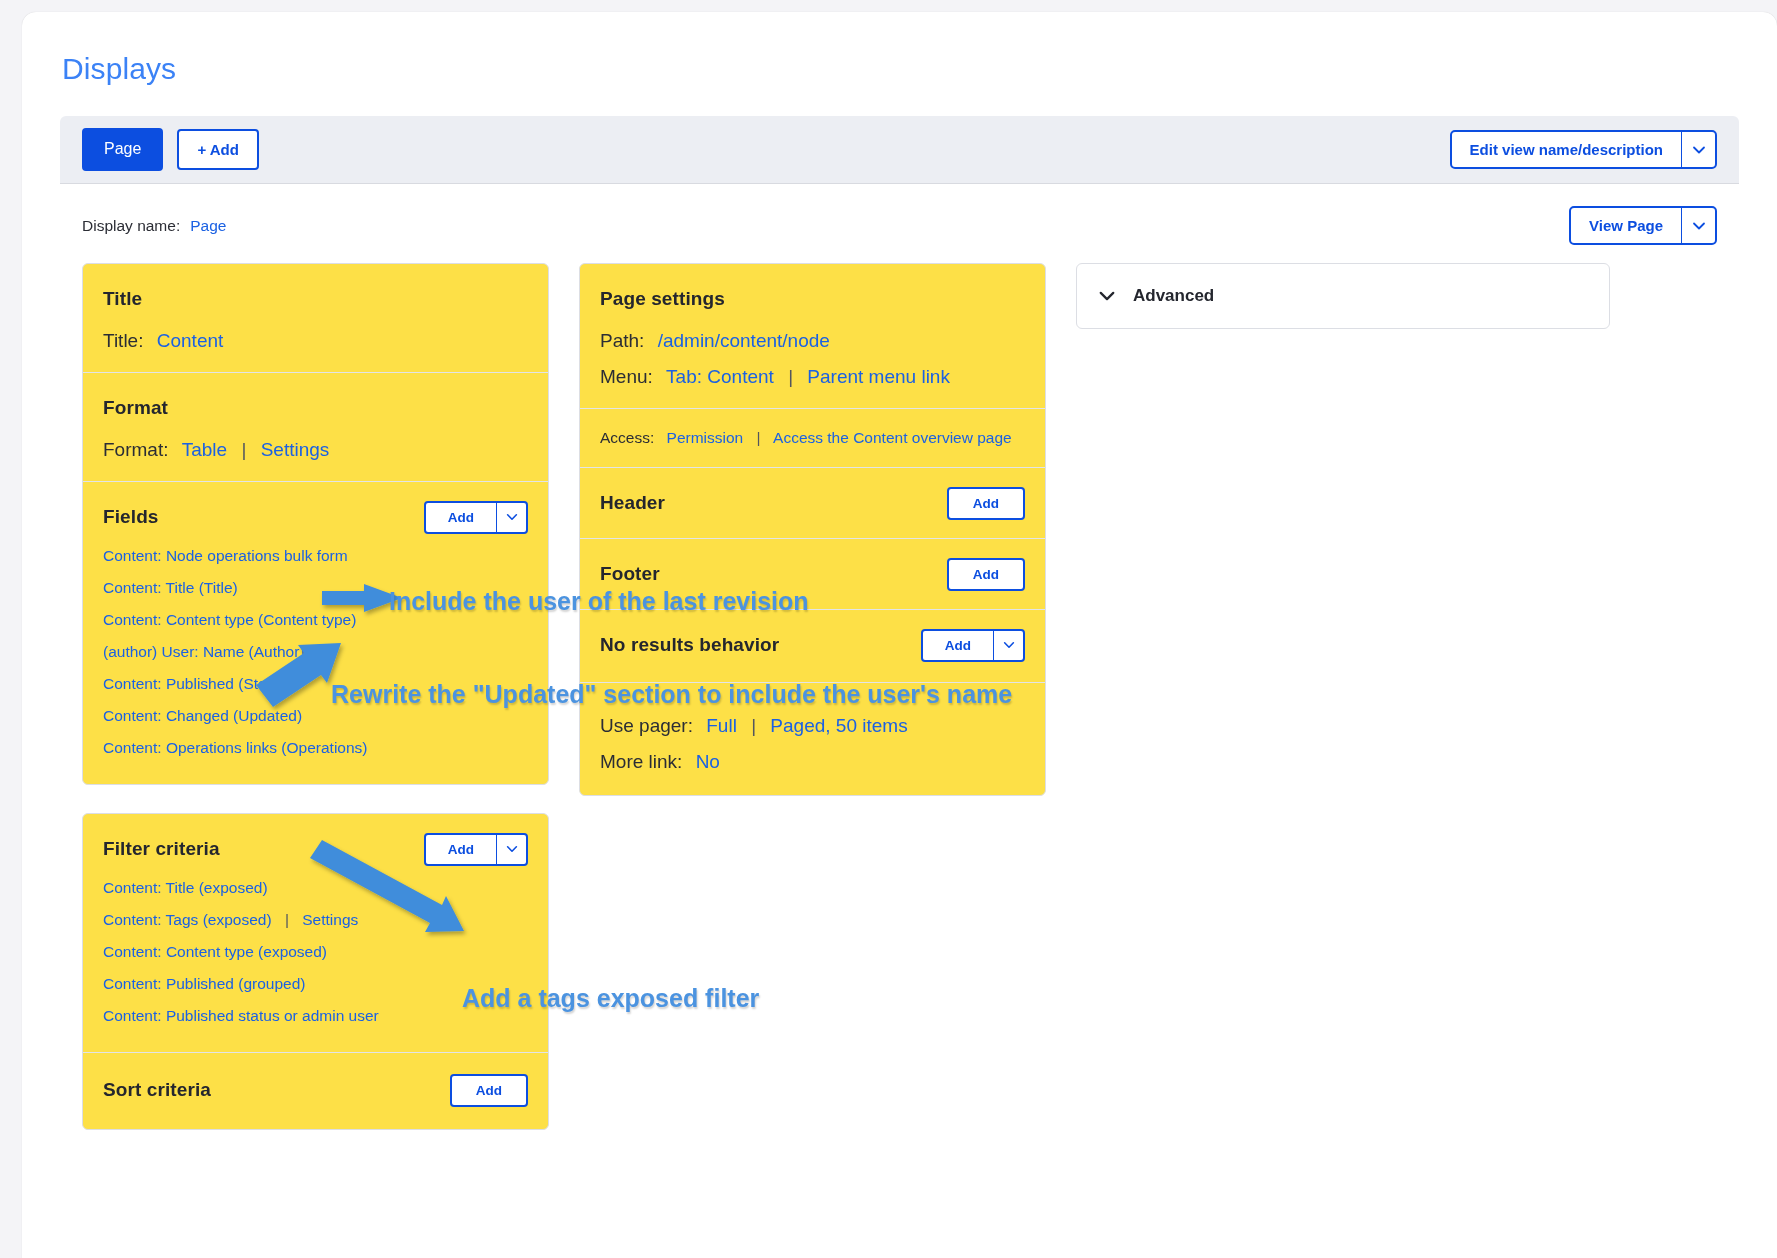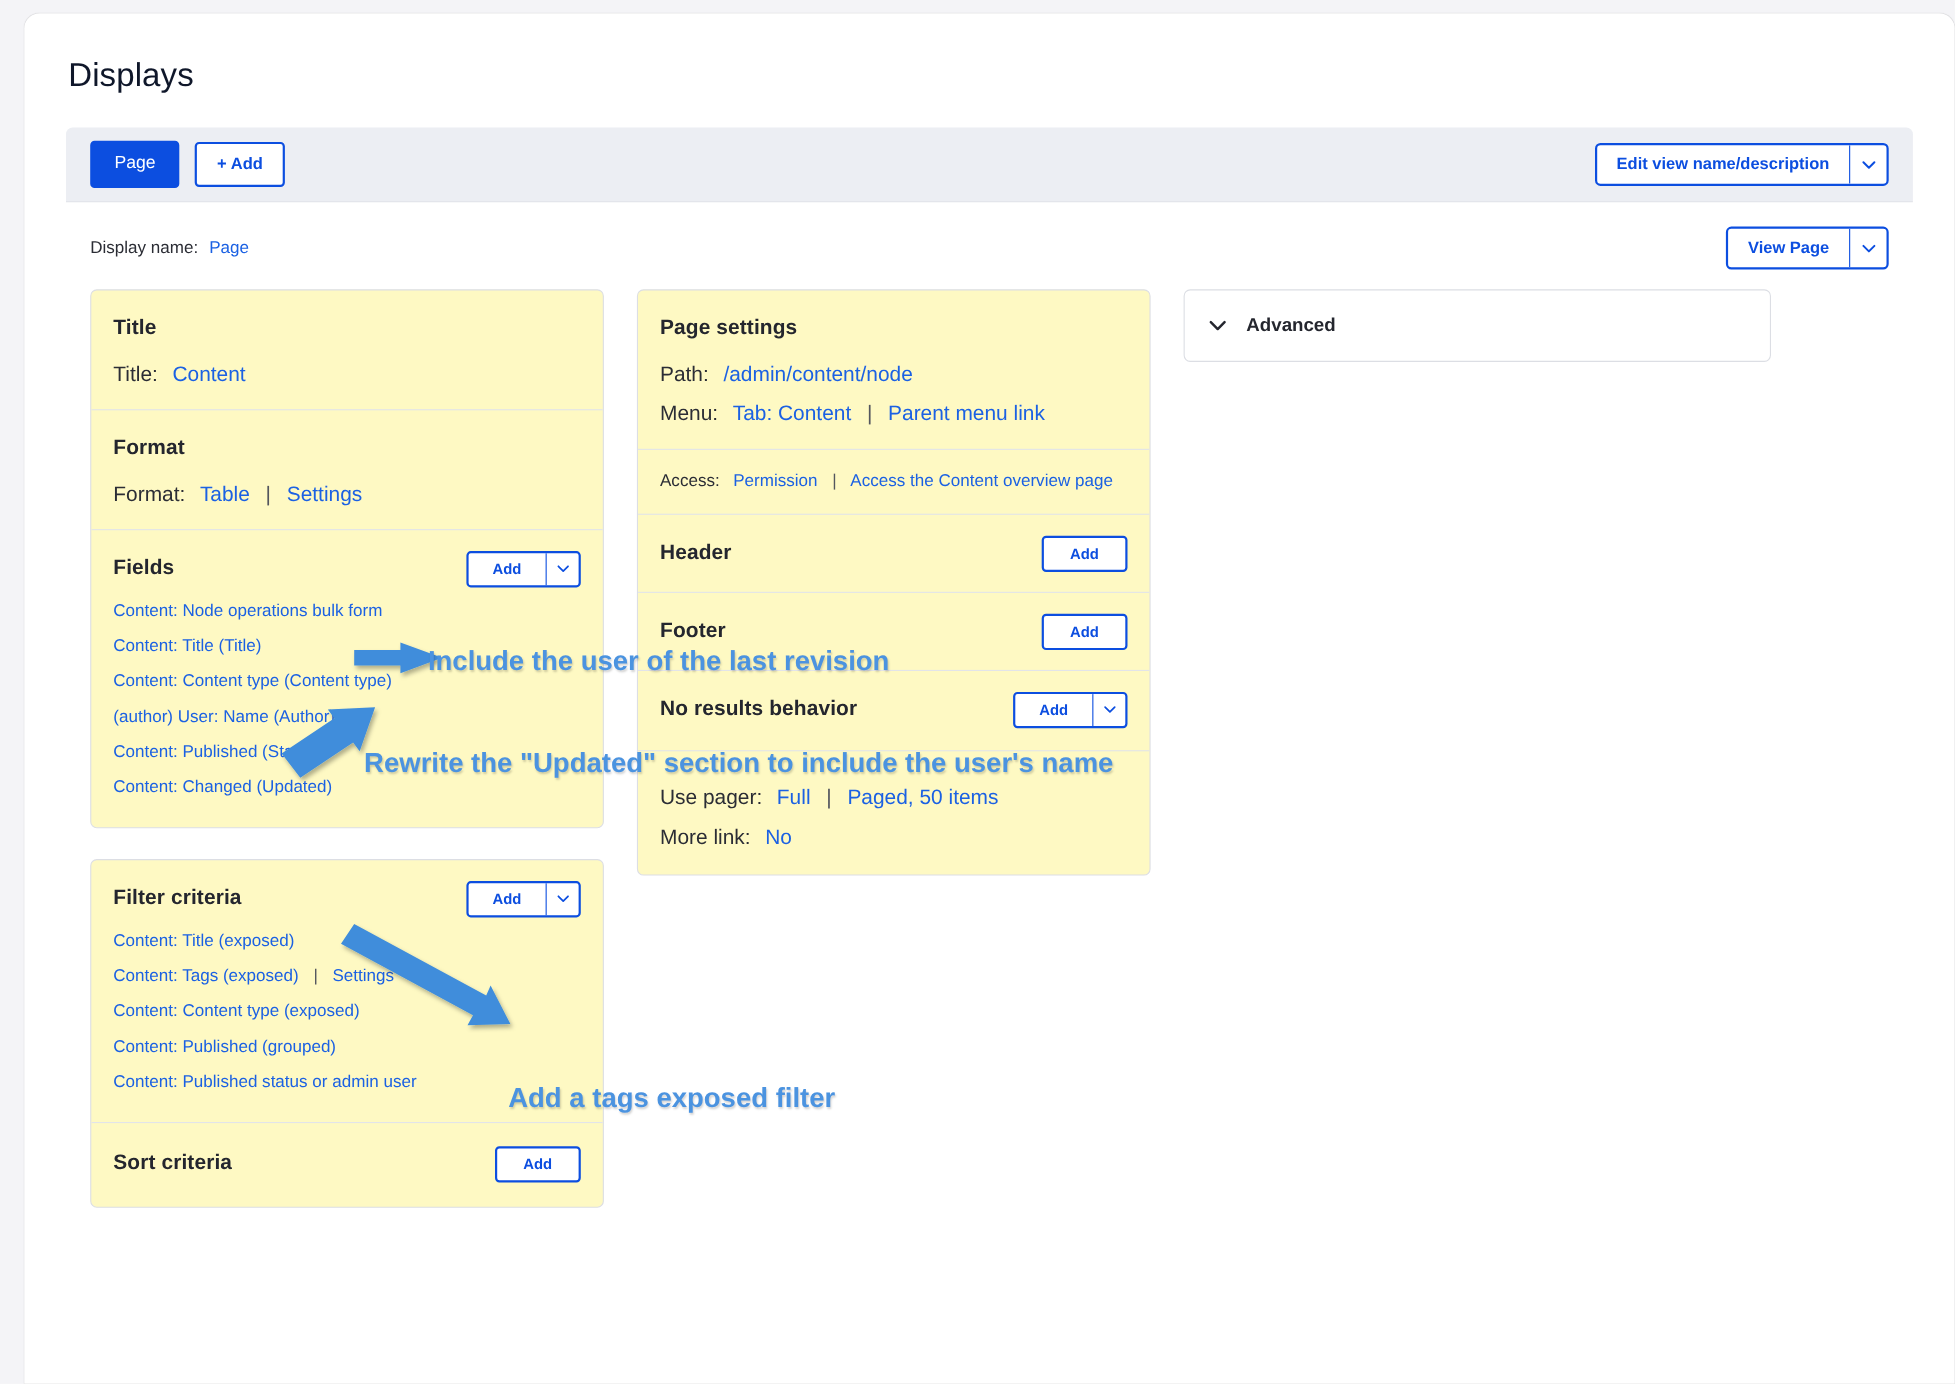--- a/index.html
+++ b/index.html
@@ -15,21 +15,21 @@
     left: 22px; top: 12px;
     width: 1755px; height: 1246px;
     background: #ffffff;
     border-radius: 14px 14px 0 0;
     box-shadow: 0 0 1px rgba(0,0,0,0.18);
     overflow: hidden;
   }
   .page-title {
     font-size: 30px;
     font-weight: 400;
-    color: #0f172a;
+    color: #3b82f6;
     padding: 40px 0 0 40px;
     letter-spacing: 0.1px;
   }
 
   
   .display-toolbar {
     margin: 30px 38px 0 38px;
     background: #eceef3;
     border-radius: 6px 6px 0 0;
     height: 68px;
@@ -110,21 +110,21 @@
     display: flex;
     gap: 30px;
     padding: 0 60px 0 60px;
     align-items: flex-start;
   }
   .col-left  { width: 467px; }
   .col-mid   { width: 467px; }
   .col-right { width: 534px; }
 
   .card {
-    background: #fef9c3;
+    background: #fde047;
     border: 1px solid #dcdee4;
     border-radius: 6px;
     overflow: hidden;
   }
   .sect {
     padding: 18px 20px 20px 20px;
     border-bottom: 1px solid #e2e4e9;
   }
   .sect:last-child { border-bottom: none; }
   .sect-head {
@@ -273,20 +273,21 @@
               </button>
             </div>
           </div>
           <div class="item-list">
             <div class="lnk-row"><a class="lnk">Content: Node operations bulk form</a></div>
             <div class="lnk-row"><a class="lnk">Content: Title (Title)</a></div>
             <div class="lnk-row"><a class="lnk">Content: Content type (Content type)</a></div>
             <div class="lnk-row"><a class="lnk">(author) User: Name (Author)</a></div>
             <div class="lnk-row"><a class="lnk">Content: Published (Status)</a></div>
             <div class="lnk-row"><a class="lnk">Content: Changed (Updated)</a></div>
+            <div class="lnk-row"><a class="lnk">Content: Operations links (Operations)</a></div>
           </div>
         </div>
       </div>
 
       <div class="card" style="margin-top:28px">
         <div class="sect">
           <div class="sect-head">
             <span class="sect-title">Filter criteria</span>
             <div class="sm-split">
               <button class="s-main">Add</button>

